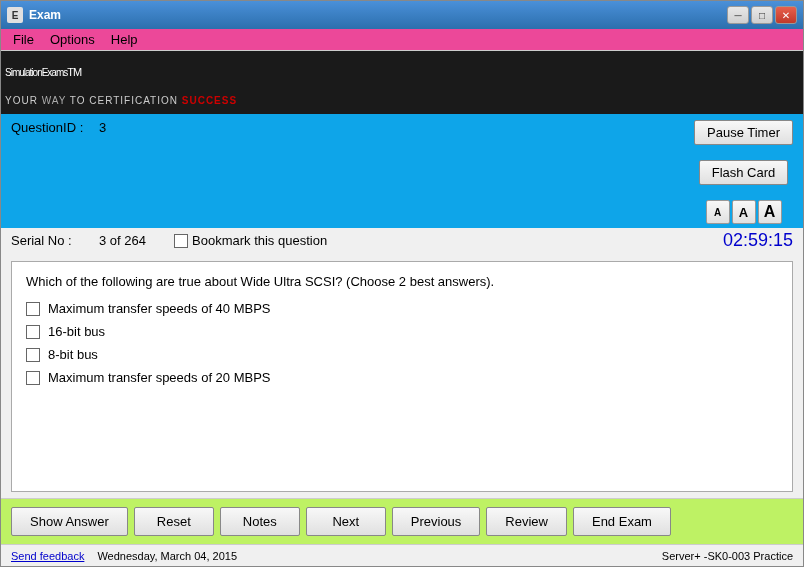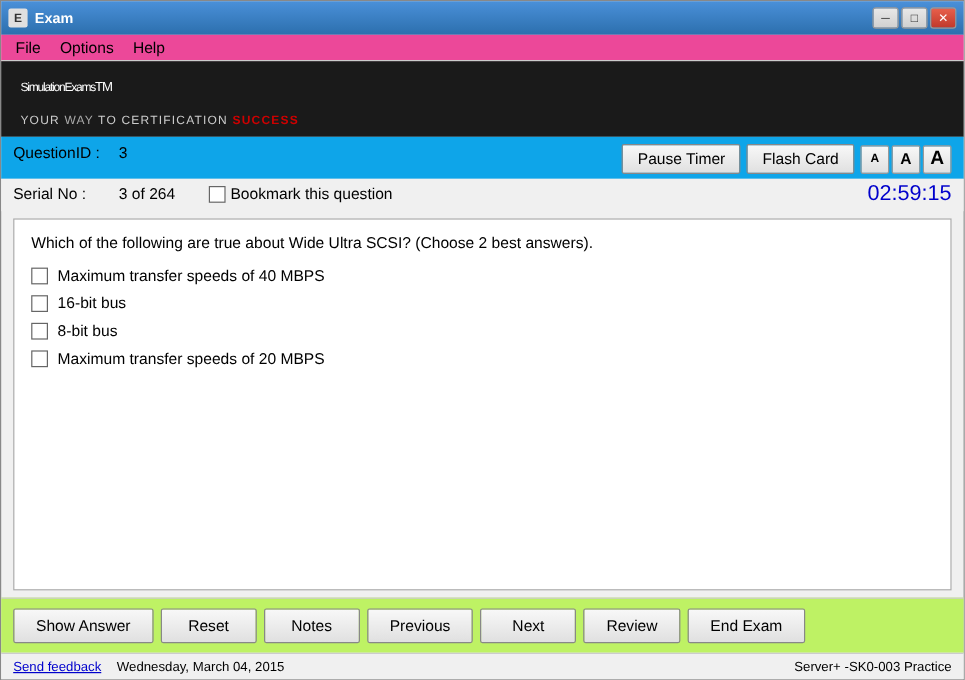--- a/index.html
+++ b/index.html
@@ -72,21 +72,21 @@
       padding: 0 4px;
     }
     .menu-item {
       padding: 2px 8px;
       cursor: pointer;
       font-size: 13px;
     }
     
     .banner {
       background: #1a1a1a;
-      padding: 10px 16px 8px;
+      padding: 10px 4px 8px;
       display: flex;
       flex-direction: column;
     }
     .banner-logo {
       font-size: 28px;
       color: white;
       font-weight: bold;
       font-style: italic;
       letter-spacing: -1px;
     }
@@ -109,21 +109,21 @@
       padding: 6px 10px 4px;
       display: flex;
       align-items: flex-start;
       justify-content: space-between;
       background: #0ea5e9;
     }
     .info-left { display: flex; flex-direction: column; gap: 4px; }
     .info-row { display: flex; align-items: center; gap: 8px; }
     .info-label { font-weight: normal; color: #000; min-width: 80px; }
     .info-value { color: #000; }
-    .info-right { display: flex; align-items: center; gap: 5px; }
+    .info-right { display: flex; align-items: center; gap: 15px; flex-direction: column; }
     .btn-pause, .btn-flashcard {
       padding: 4px 12px;
       background: linear-gradient(to bottom, #f8f8f8, #e0e0e0);
       border: 1px solid #888;
       border-radius: 2px;
       cursor: pointer;
       font-size: 13px;
     }
     .font-btns { display: flex; gap: 2px; }
     .font-btn {
@@ -294,22 +294,22 @@
     <div class="answer-option">
       <div class="custom-checkbox"></div>
       <span>Maximum transfer speeds of 20 MBPS</span>
     </div>
   </div>
 
   <div class="bottom-bar">
     <button class="action-btn">Show Answer</button>
     <button class="action-btn">Reset</button>
     <button class="action-btn">Notes</button>
+    <button class="action-btn">Next</button>
     <button class="action-btn">Previous</button>
-    <button class="action-btn">Next</button>
     <button class="action-btn">Review</button>
     <button class="action-btn">End Exam</button>
   </div>
 
   <div class="status-bar">
     <span class="status-link">Send feedback</span>
     <span class="status-center">Wednesday, March 04, 2015</span>
     <span class="status-right">Server+ -SK0-003 Practice</span>
   </div>
 

